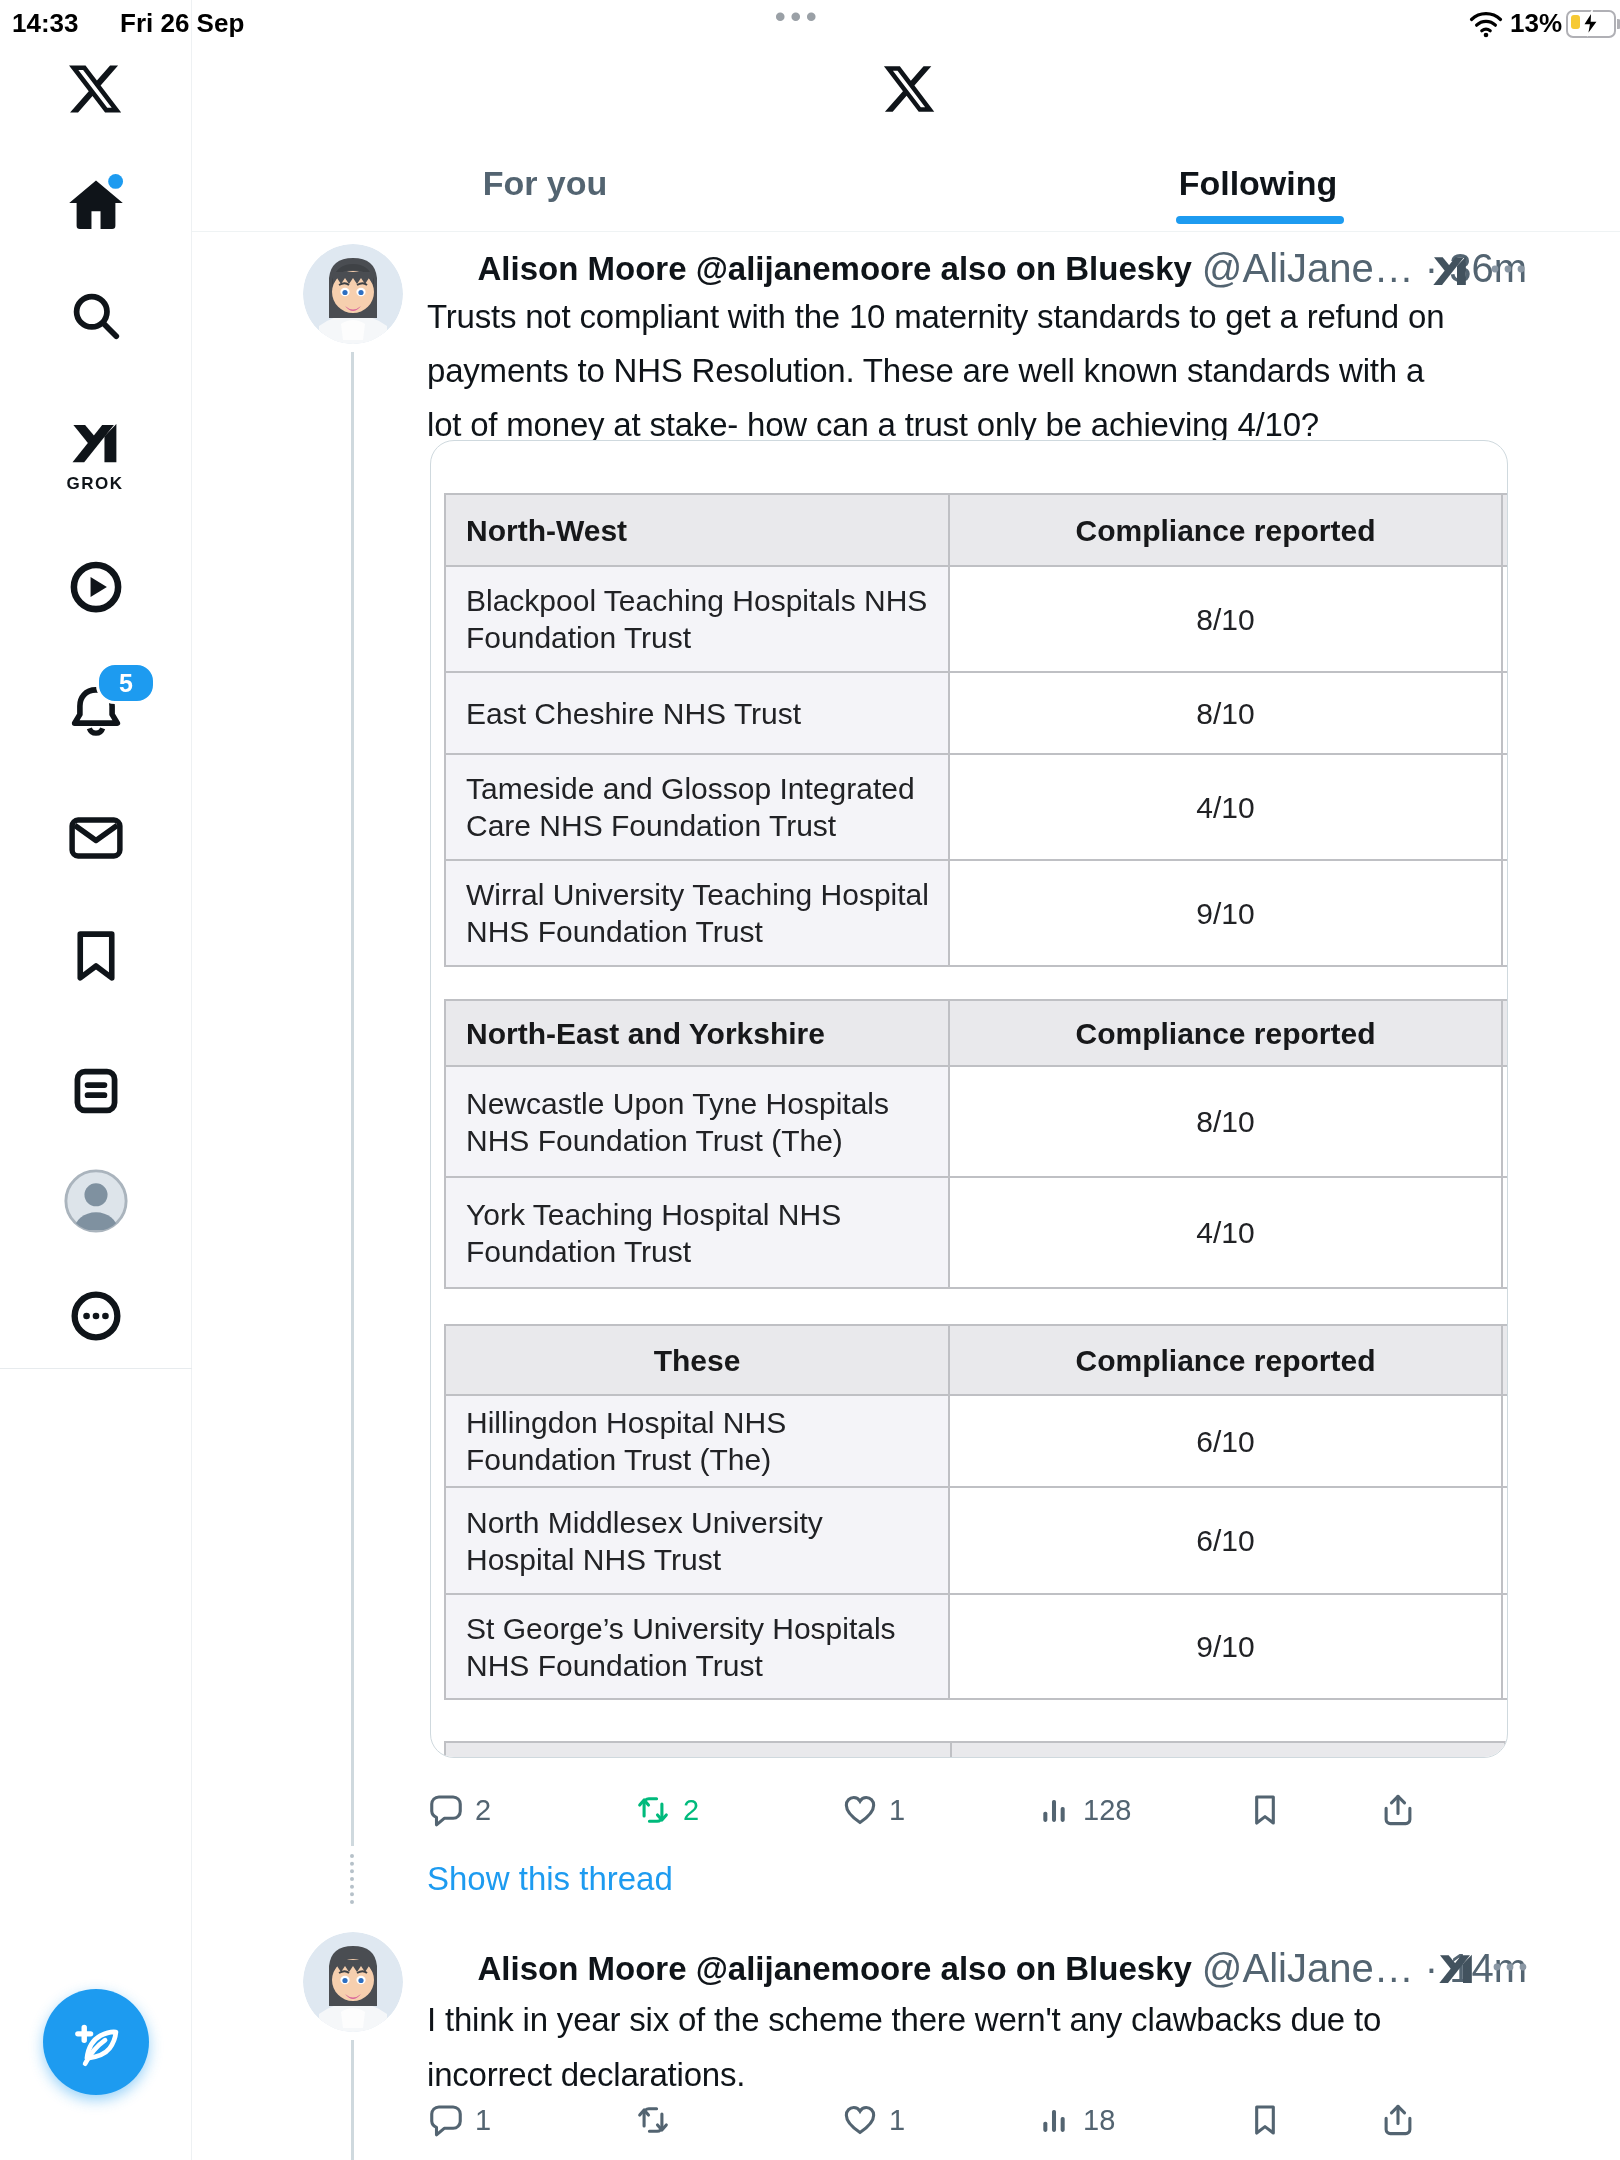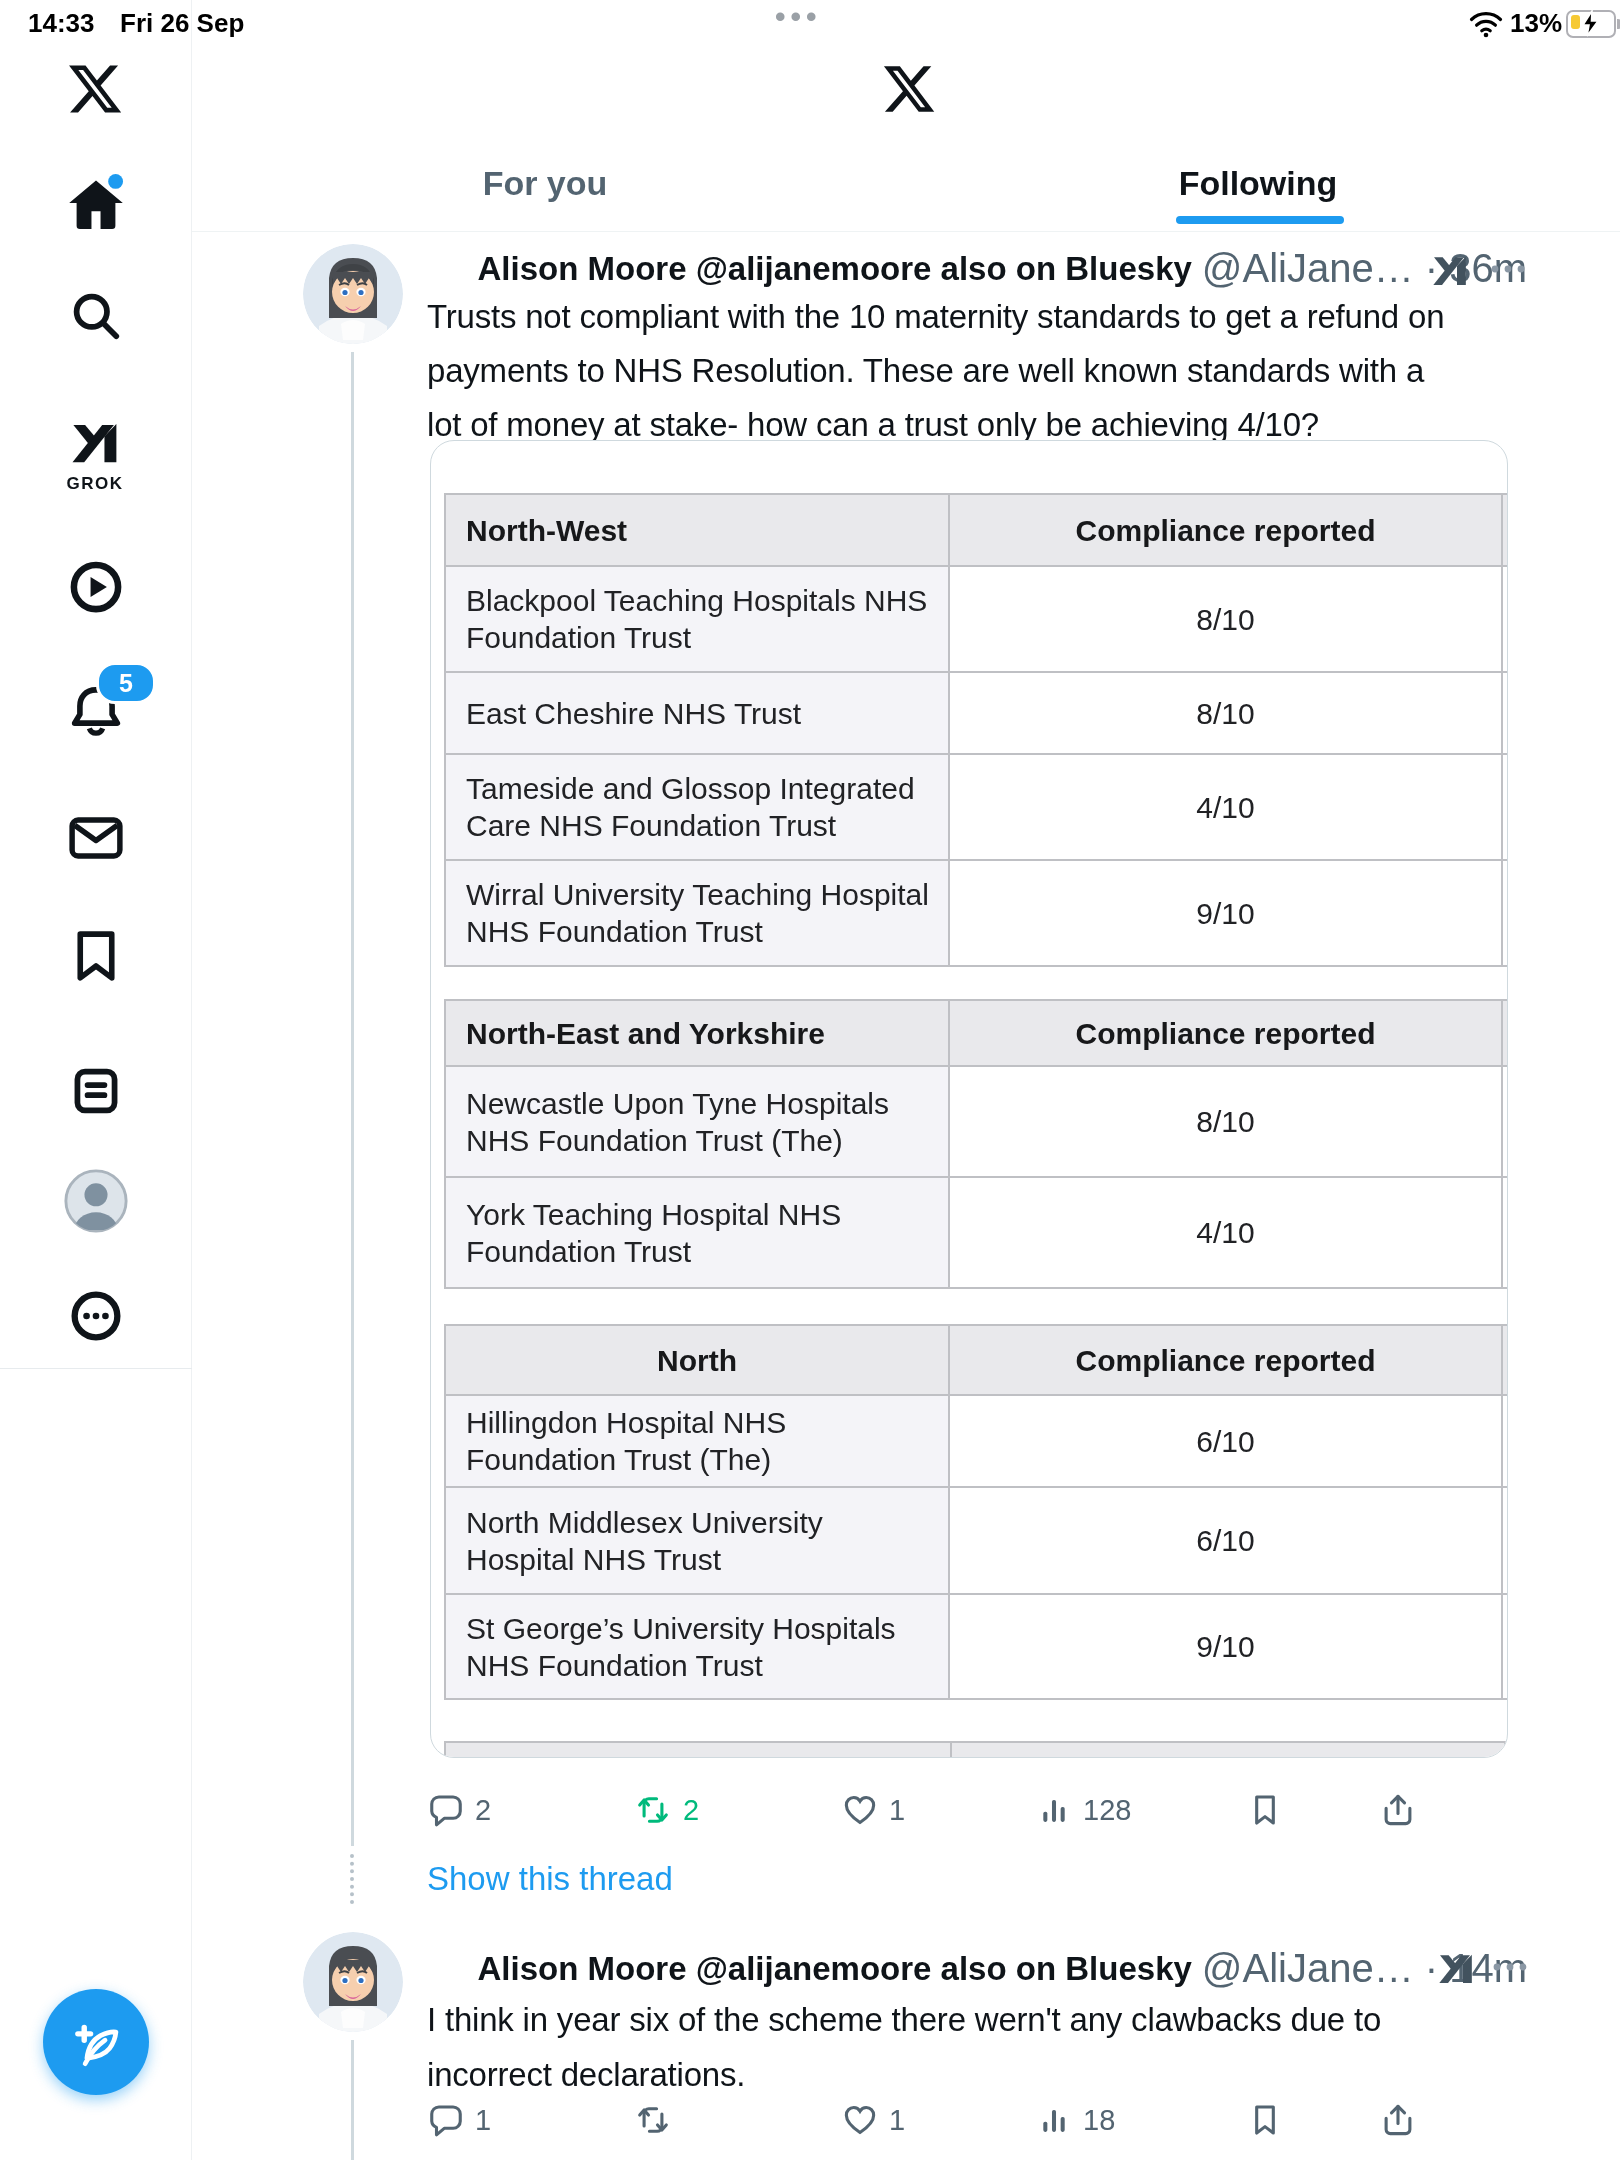--- a/index.html
+++ b/index.html
@@ -51,21 +51,21 @@
   .trh72{height:72px}.trh66{height:66px}.trh70{height:70px}.trh82{height:82px}
   .trh106{height:106px}.trh111{height:111px}.trh110{height:82px}.trh107{height:107px}.trh105{height:105px}
   .sliver{position:absolute;left:13px;top:1300px;width:1062px;height:40px;background:#e9e9ec;border:2px solid #bfc0c4;box-sizing:border-box;}
   .sliver-div{position:absolute;left:504px;top:0;width:2px;height:100%;background:#bfc0c4;}
 </style>
 </head>
 <body>
 
 <div id="screen">
 
-  <div class="abs status-txt" style="left:28px;top:8px;">14:33</div>
+  <div class="abs status-txt" style="left:12px;top:8px;">14:33</div>
   <div class="abs status-txt" style="left:120px;top:8px;">Fri 26 Sep</div>
   <div class="abs handle-dots" style="left:775px;top:0px;">•••</div>
   <span class="abs" style="left:1468px;top:10px;">
     <svg width="36" height="28" viewBox="0 0 36 28" fill="none" stroke="#000" stroke-width="3.2" stroke-linecap="round">
       <path d="M3.5 9.5 a21 21 0 0 1 29 0"></path>
       <path d="M8.6 15.2 a13.5 13.5 0 0 1 18.8 0"></path>
       <path d="M13.8 20.8 a7 7 0 0 1 8.4 0"></path>
       <circle cx="18" cy="25" r="2.3" fill="#000" stroke="none"></circle>
     </svg>
   </span>
@@ -303,21 +303,21 @@
       </table>
 
     <table class="nhs-table" style="position:absolute;left:13px;top:883px;">
       <colgroup>
           <col style="width:504px">
           <col style="width:553px">
           <col style="width:43px">
         </colgroup>
       <tbody>
           <tr class="trh70">
-            <th class="center">North</th>
+            <th class="center">These</th>
             <th class="center">Compliance reported</th>
             <th class="stub"></th>
           </tr>
       <tr class="trh110">
             <td class="name">Hillingdon Hospital NHS Foundation Trust (The)</td>
             <td class="val">6/10</td>
             <td class="stub"></td>
           </tr>
       <tr class="trh107">
             <td class="name">North Middlesex University Hospital NHS Trust</td>

